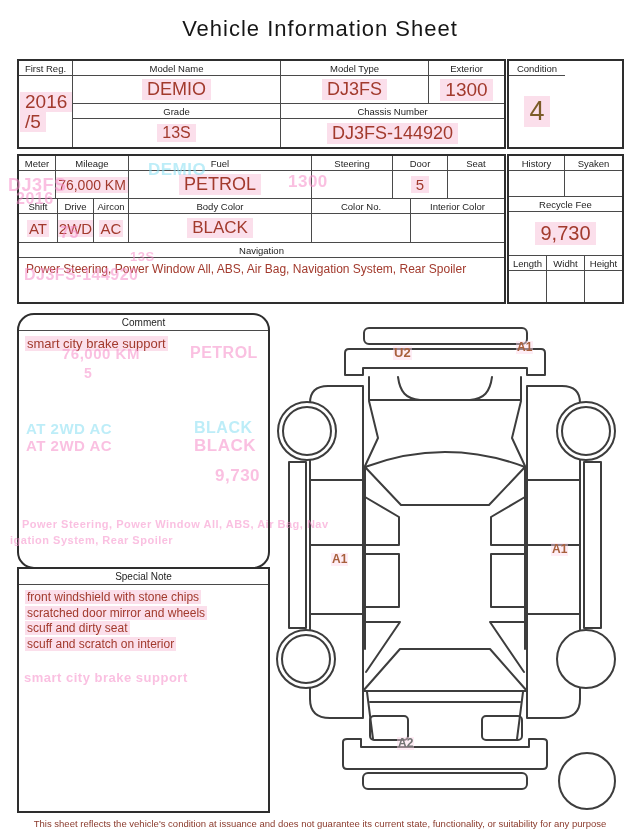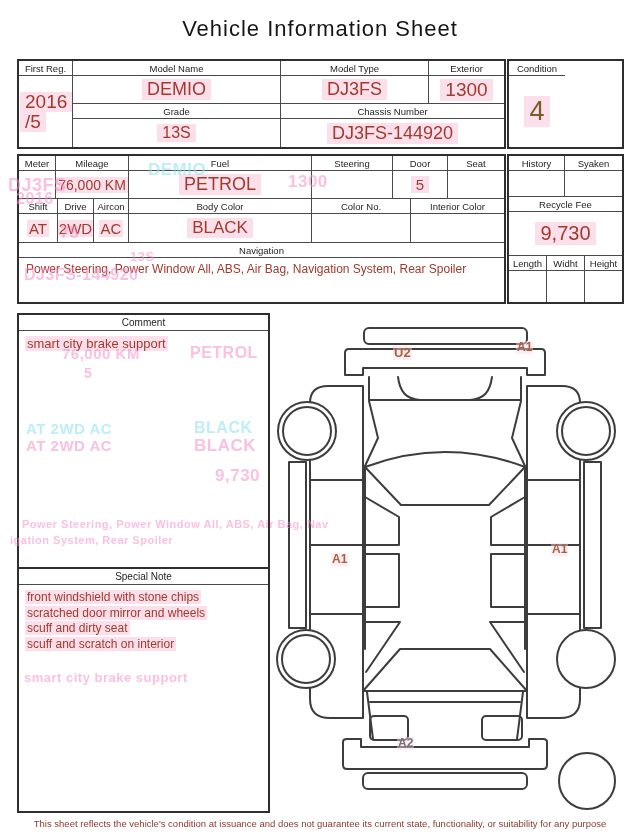--- a/index.html
+++ b/index.html
@@ -203,21 +203,21 @@
           <div class="val"></div>
         </div>
         <div class="cell" style="flex:1;">
           <div class="hdr">Height</div>
           <div class="val"></div>
         </div>
       </div>
     </div>
   </div>
 
-  <div class="box" style="left:17px;top:313px;width:253px;height:256px;">
+  <div class="box" style="left:17px;top:313px;width:253px;height:256px;border-radius:17px;">
     <div class="notehead">Comment</div>
     <div class="notebody" style="font-size:13px;">
       <span class="hl" style="padding:0 2px;">smart city brake support</span>
     </div>
   </div>
 
   <div class="box" style="left:17px;top:567px;width:253px;height:246px;">
     <div class="notehead">Special Note</div>
     <div class="notebody">
       <div><span class="hl" style="padding:0 2px;">front windshield with stone chips</span></div>

